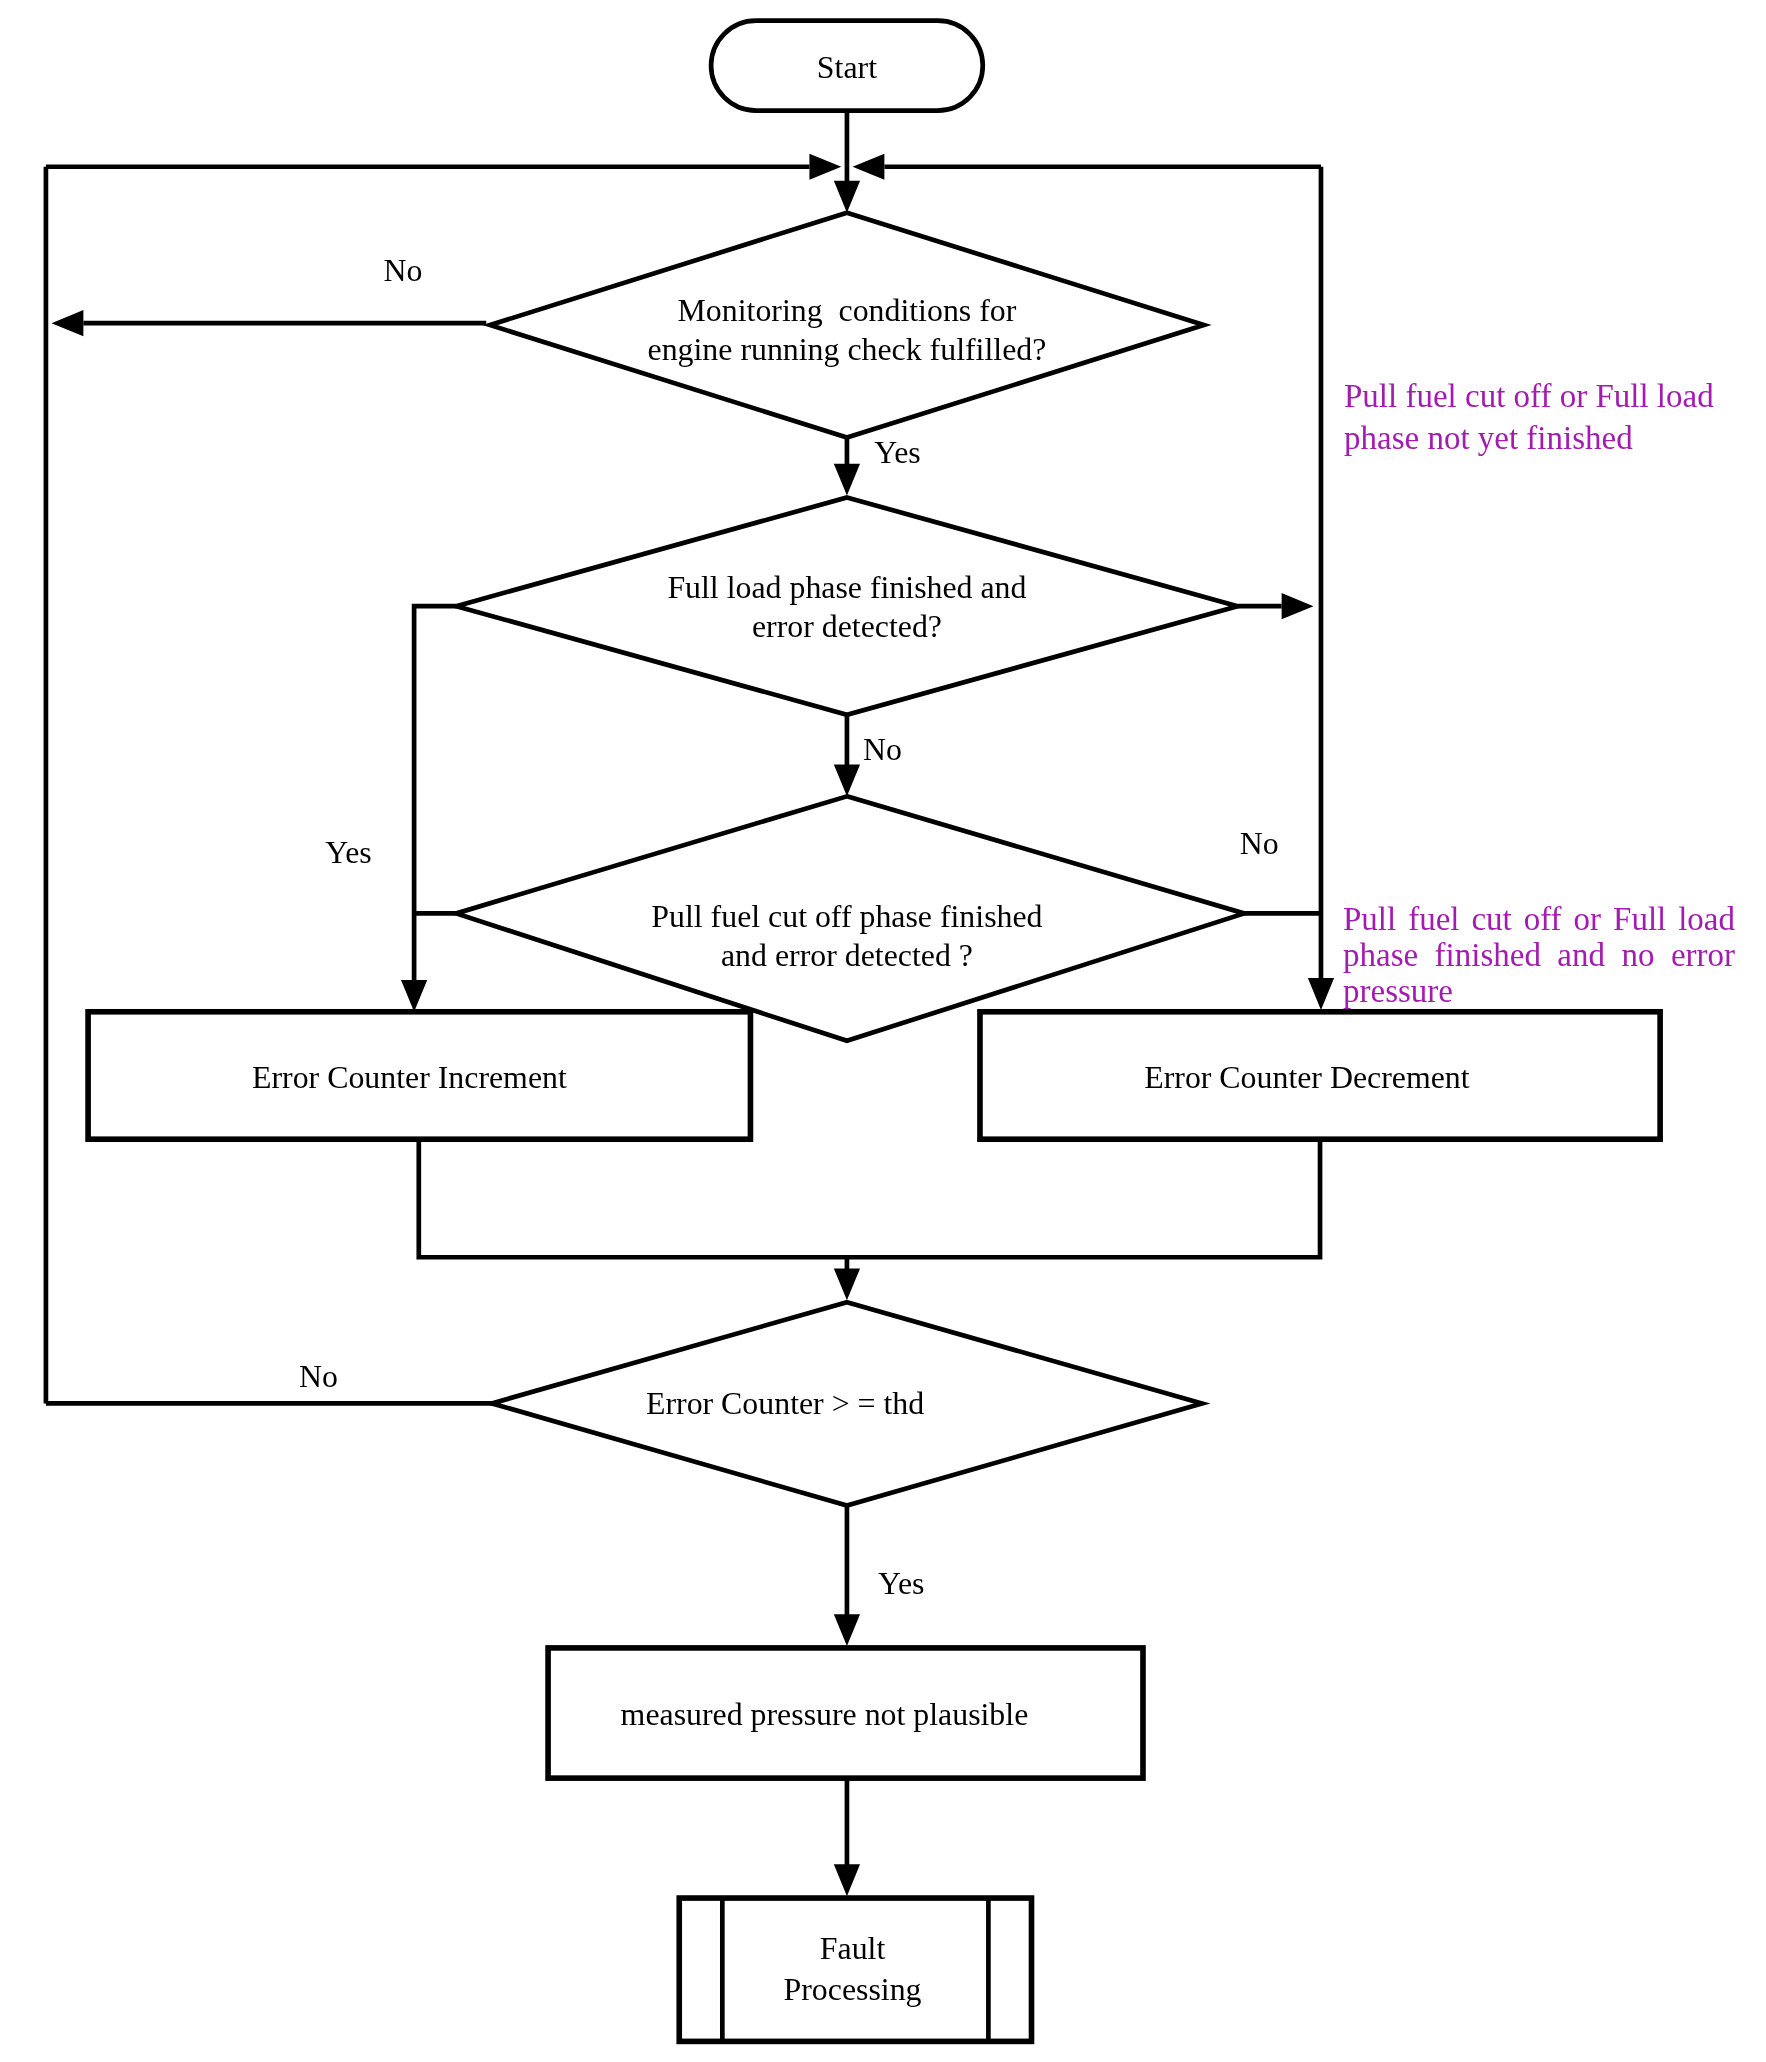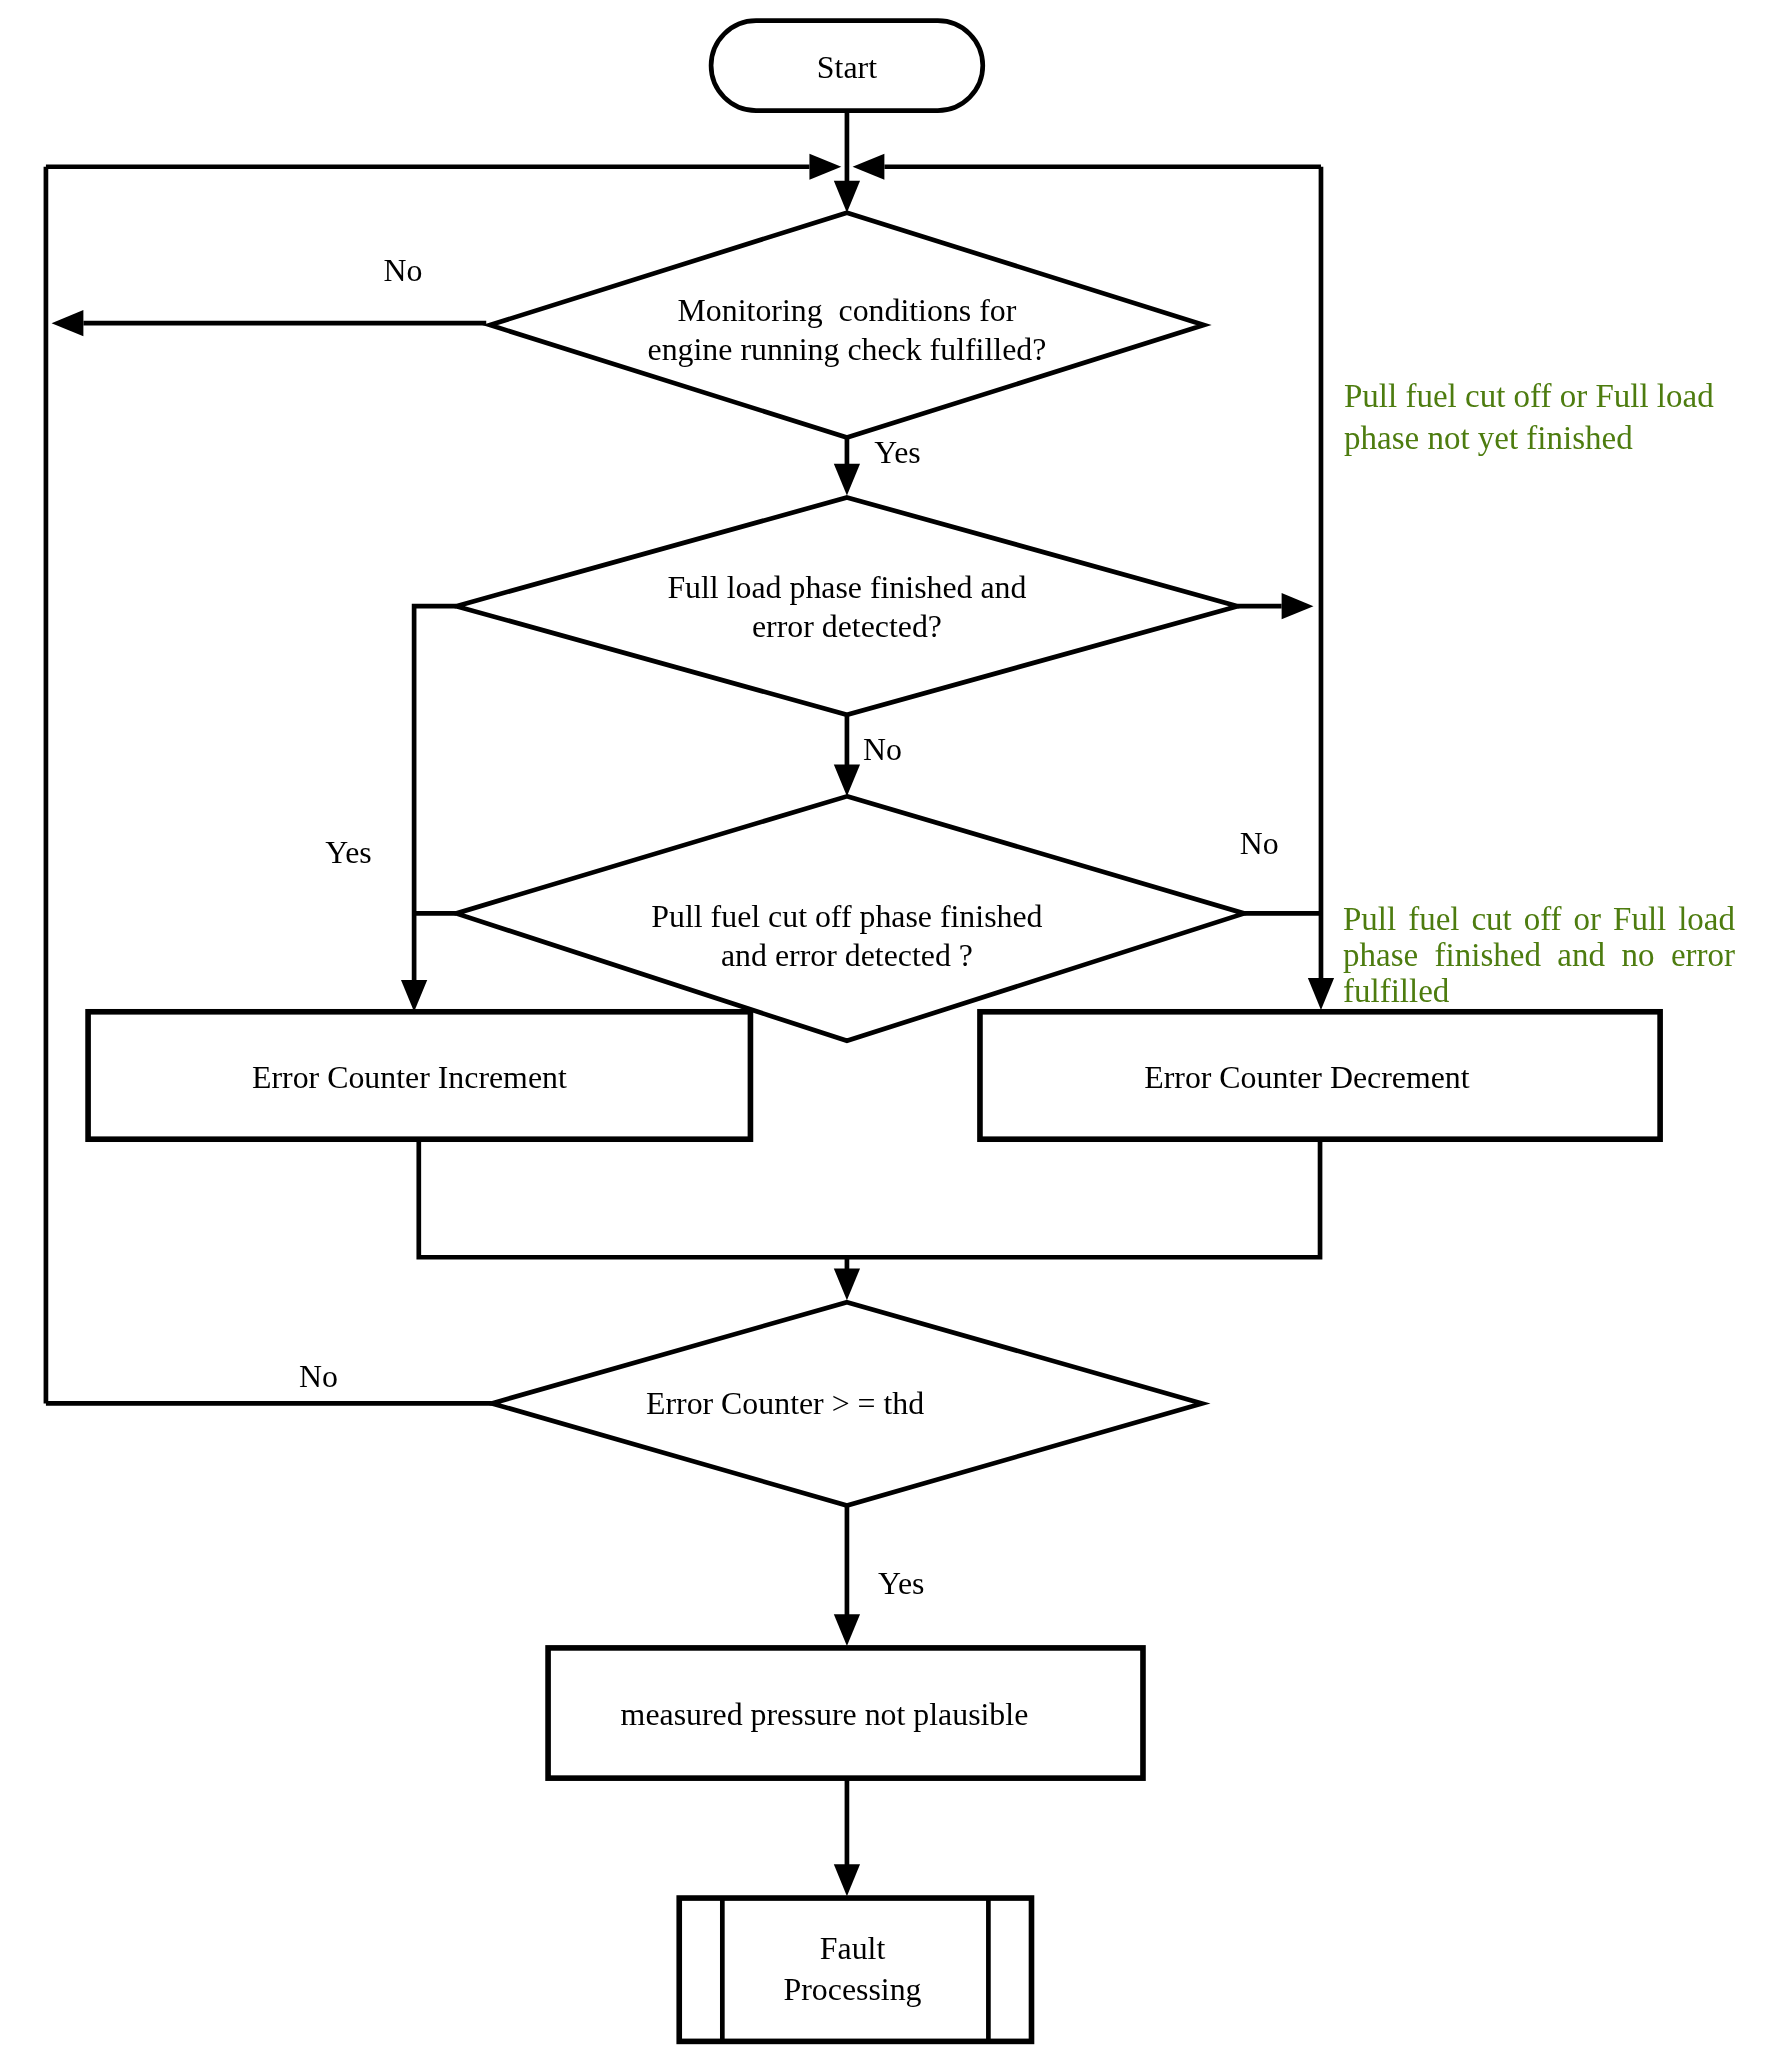--- a/index.html
+++ b/index.html
@@ -38,21 +38,21 @@
     stroke-width: 5;
   }
   .ah {
     fill: #000000;
     stroke: none;
   }
   .annotation {
     position: absolute;
     font-size: 33px;
     line-height: 42px;
-    color: #4d7c0f;
+    color: #a21caf;
   }
   .annotation.justified {
     line-height: 36px;
   }
   .annotation .line {
     display: block;
   }
   .annotation.justified .line.j {
     text-align: justify;
     text-align-last: justify;
@@ -196,17 +196,17 @@
   </svg>
 
   <div class="annotation" style="left:1344px; top:375px; width:403px;">
     <span class="line">Pull fuel cut off or Full load</span>
     <span class="line">phase not yet finished</span>
   </div>
 
   <div class="annotation justified" style="left:1343px; top:901px; width:392px;">
     <span class="line j">Pull fuel cut off or Full load</span>
     <span class="line j">phase finished and no error</span>
-    <span class="line">fulfilled</span>
+    <span class="line">pressure</span>
   </div>
 
 </div>
 
 
 </body></html>

